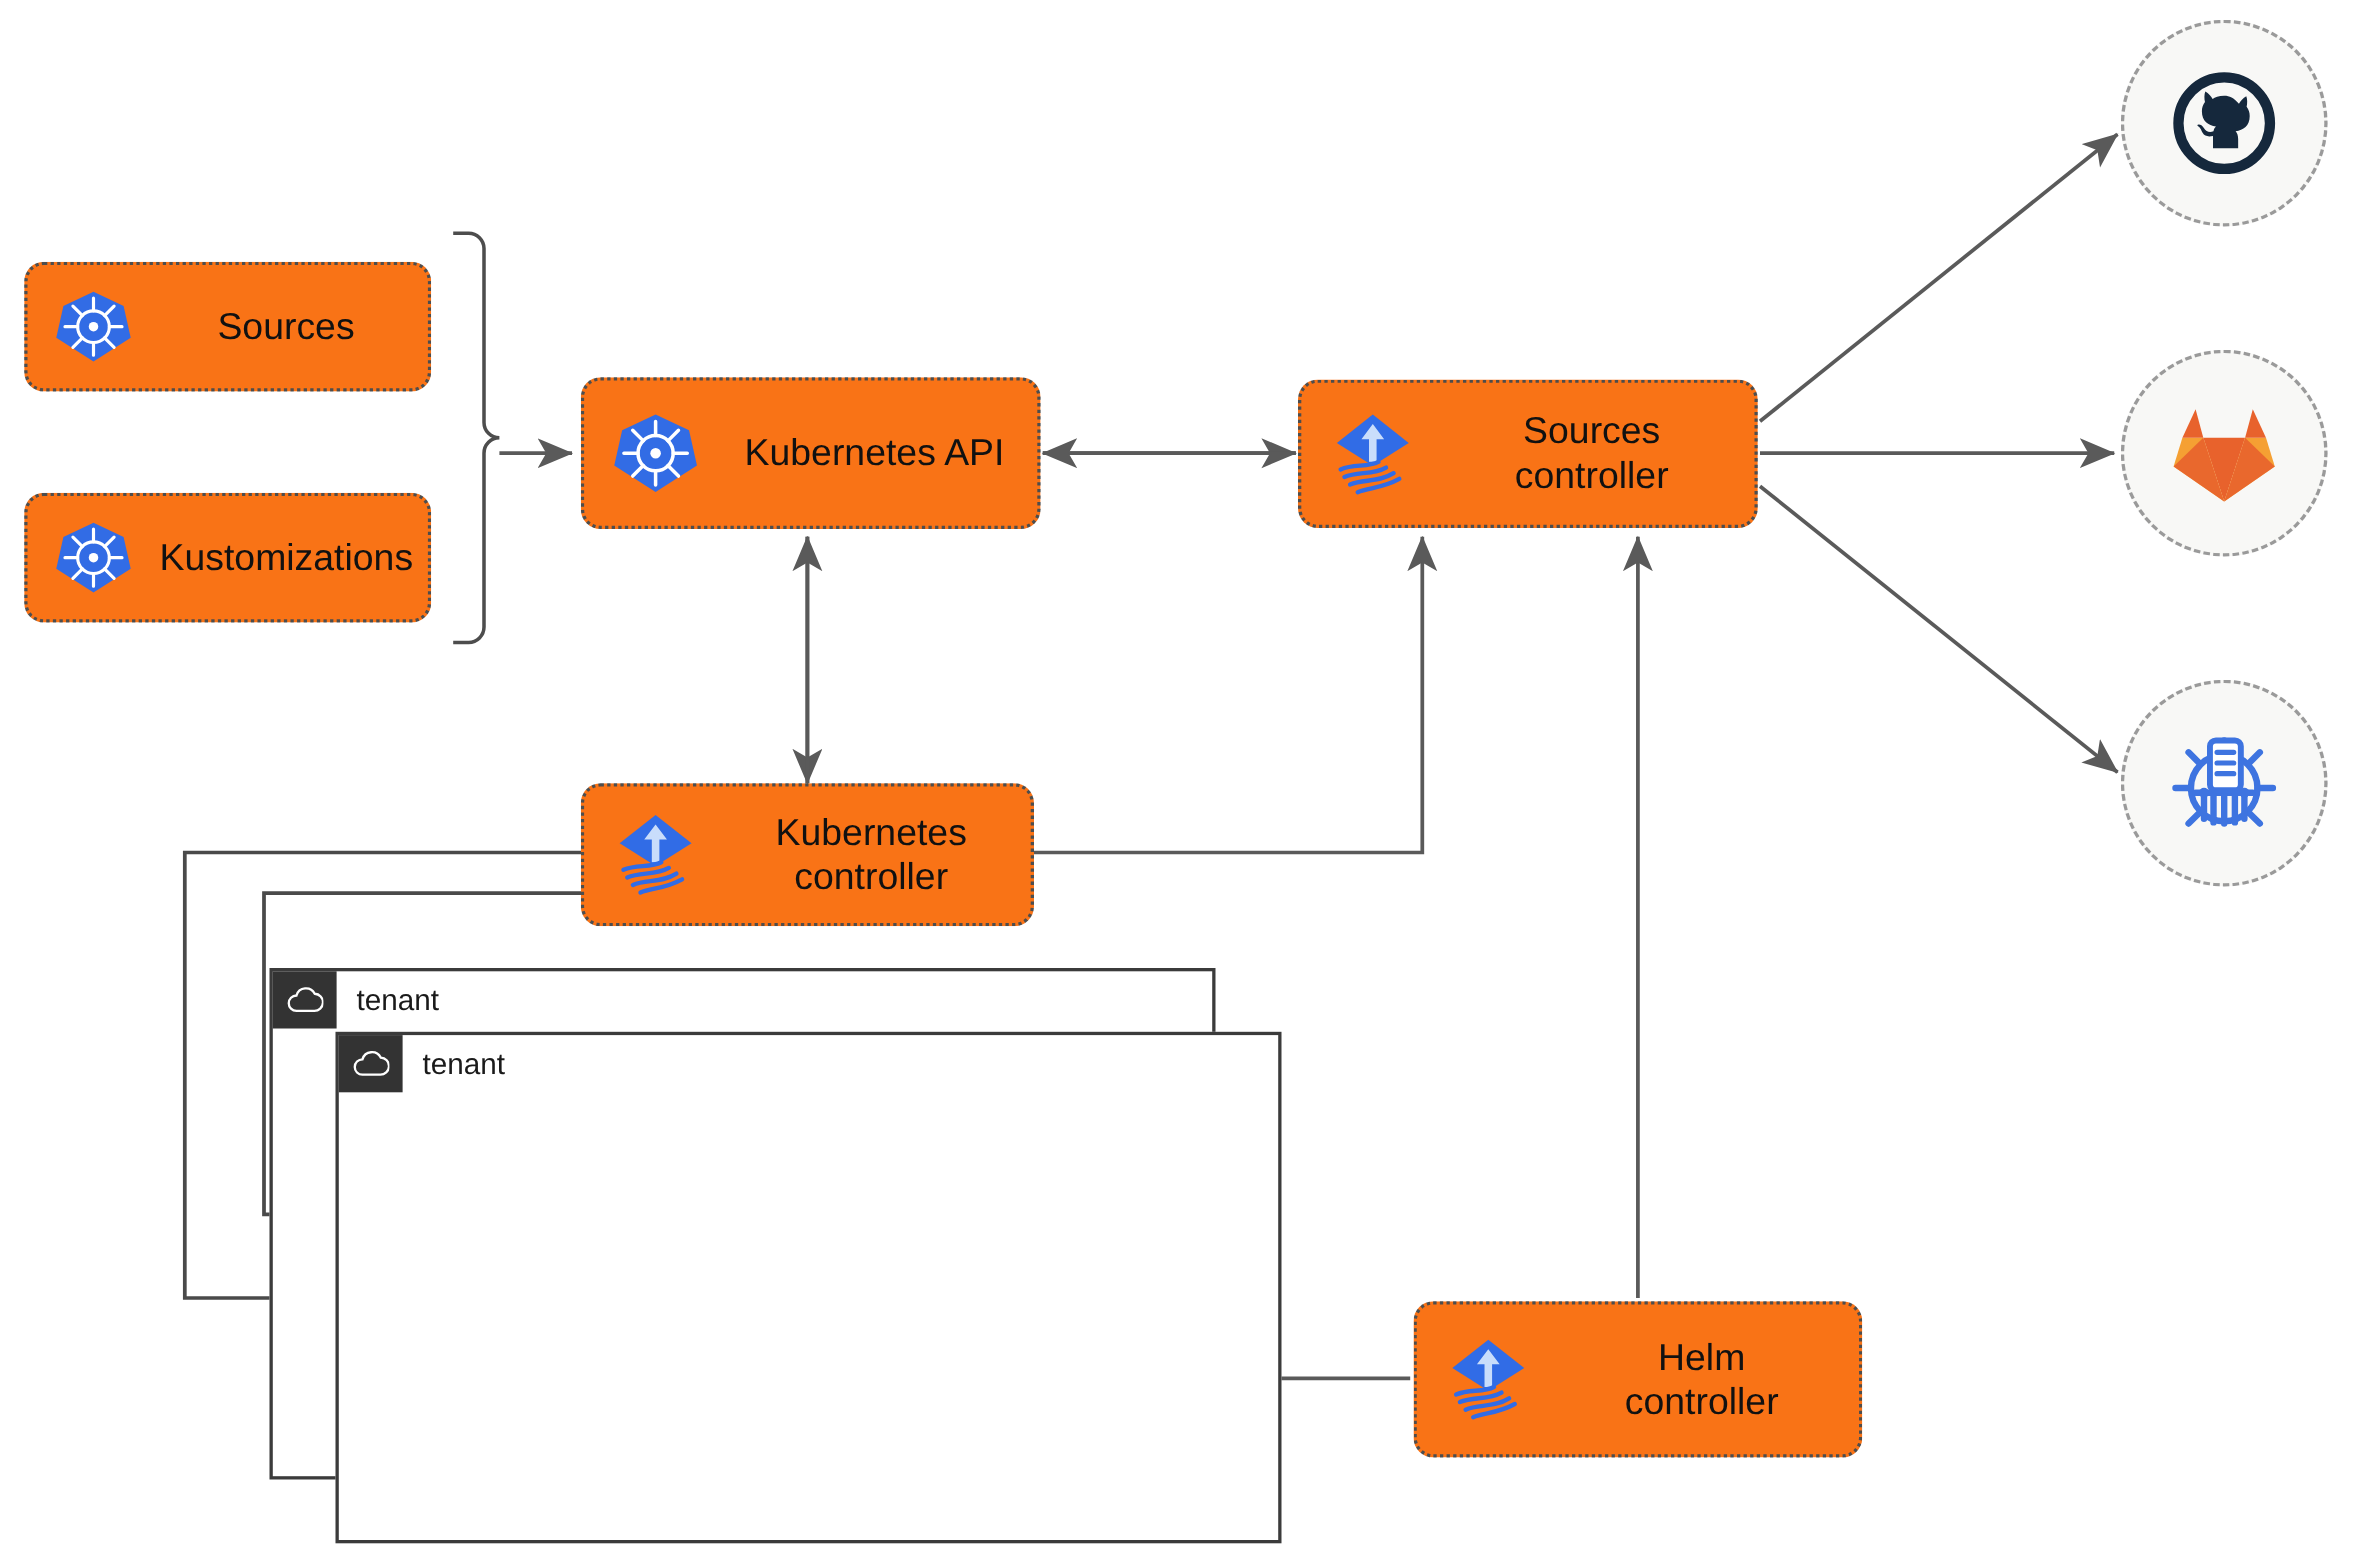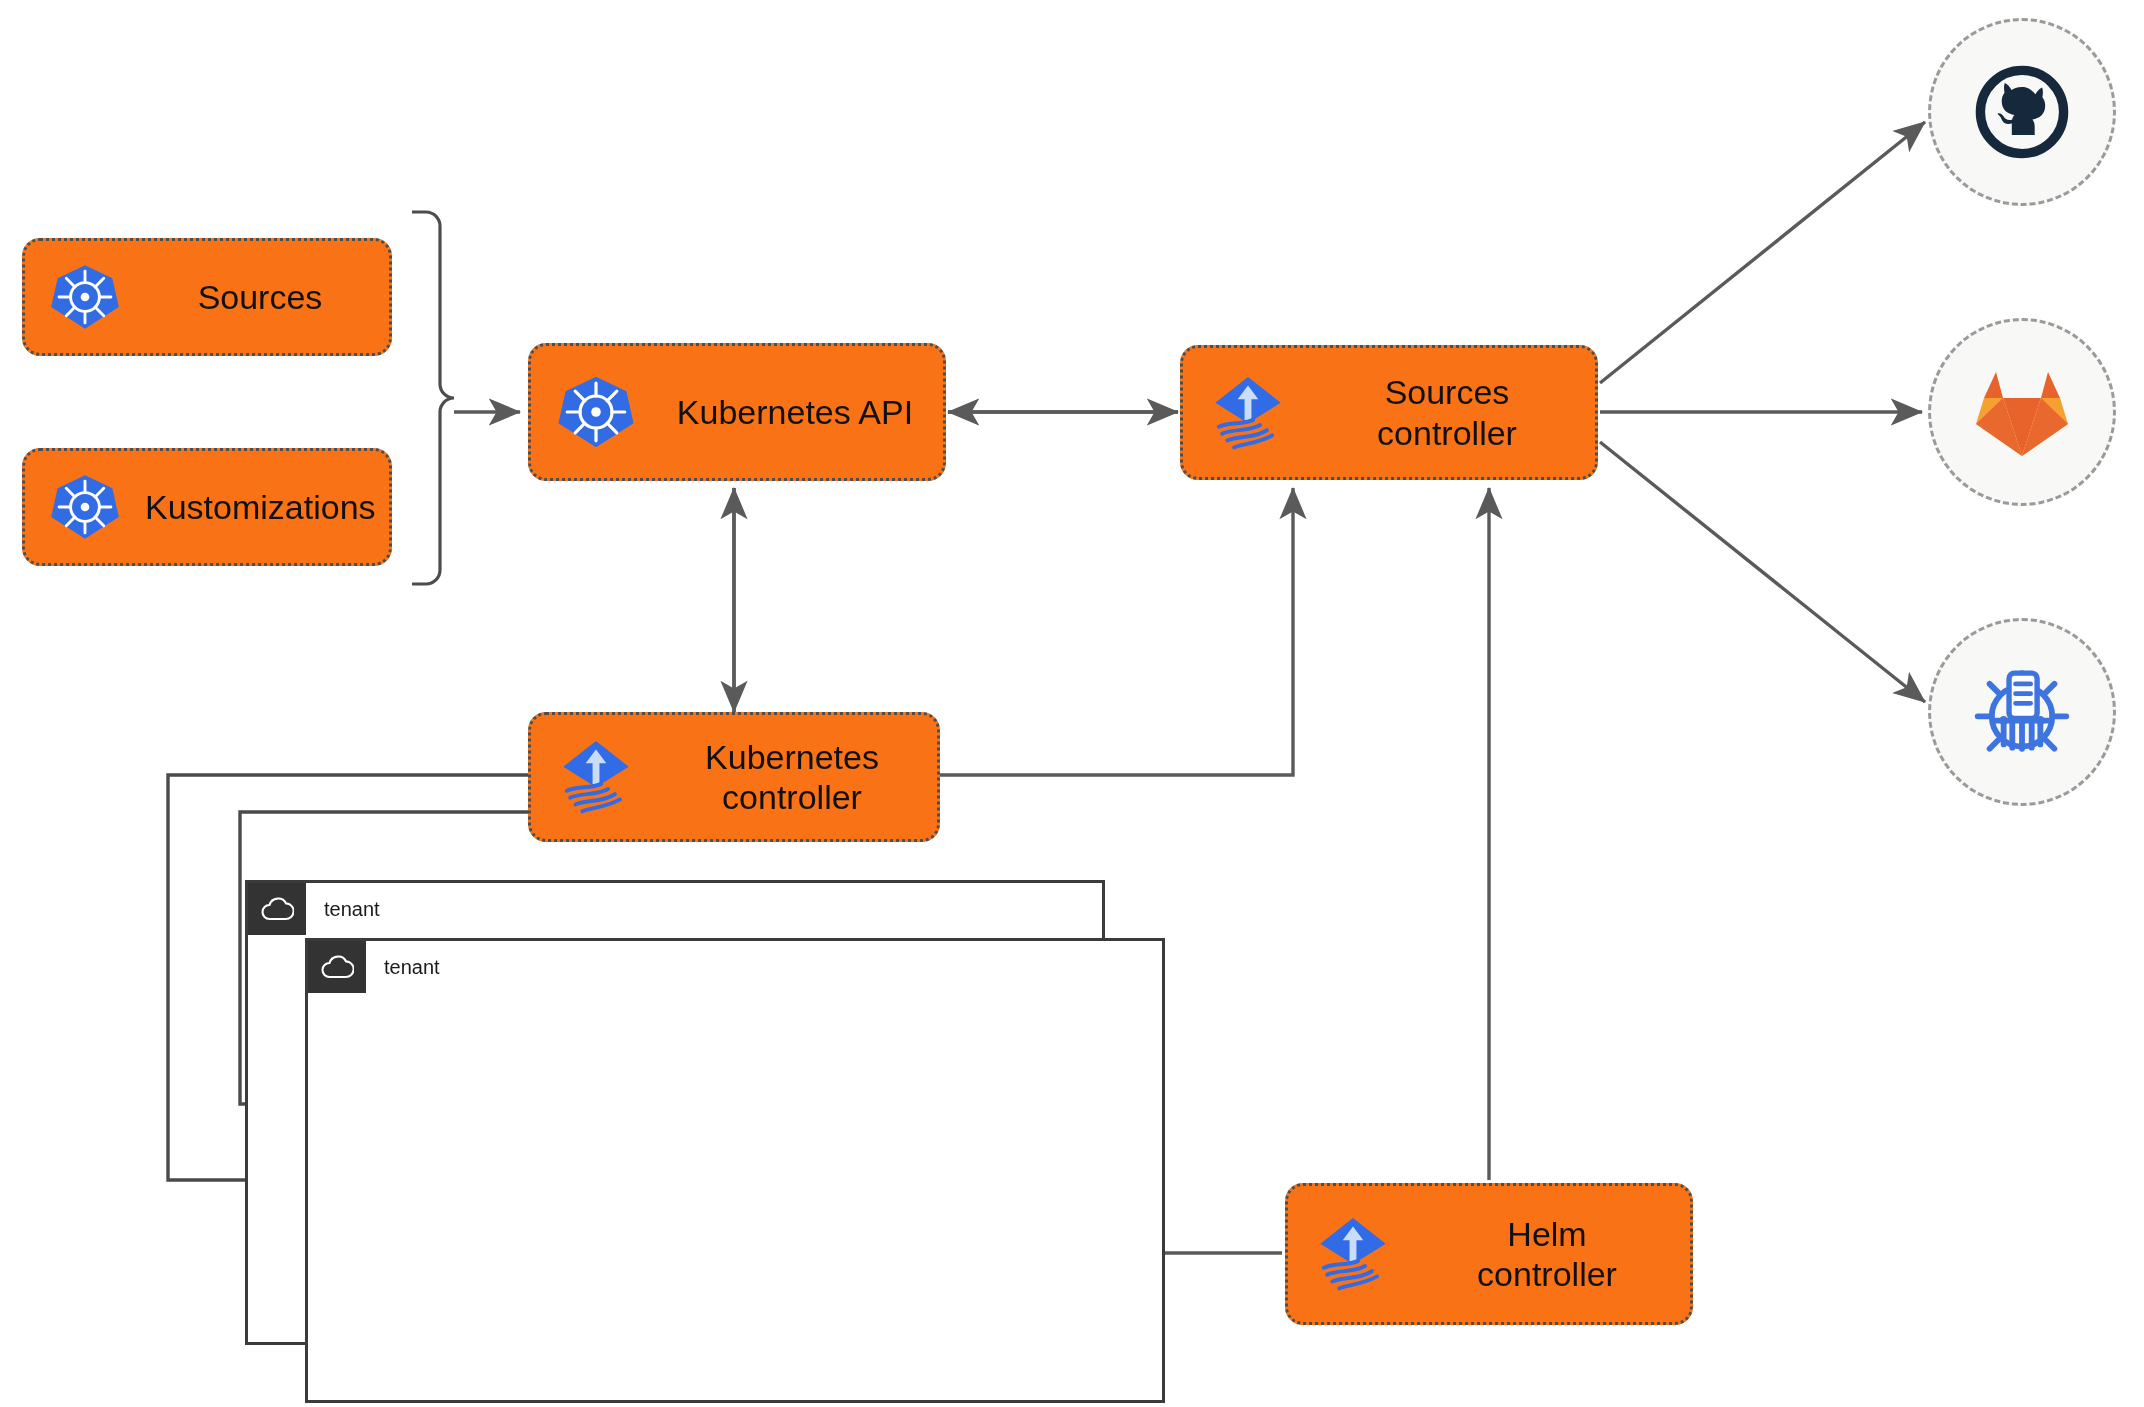--- a/index.html
+++ b/index.html
@@ -29,21 +29,21 @@
     background:#f8f8f6;box-sizing:border-box;
     display:flex;align-items:center;justify-content:center;z-index:3;
   }
 
   .tenant{
     position:absolute;background:#ffffff;border:3px solid #3b3b3b;
     box-sizing:border-box;z-index:2;
   }
   .tenant .bar{position:absolute;left:0;top:0;display:flex;align-items:center;height:52px;}
   .tenant .chip{width:58px;height:52px;background:#333333;display:flex;align-items:center;justify-content:center;}
-  .tenant .tname{margin-left:18px;font-size:20px;color:#1a1a1a;}
+  .tenant .tname{margin-left:18px;font-size:27px;color:#1a1a1a;}
 
   .tenant-front{z-index:4;}
 </style>
 </head>
 <body>
 
 <div id="stage">
 
   <svg id="wires" viewBox="0 0 2144 1407">
     <defs>

